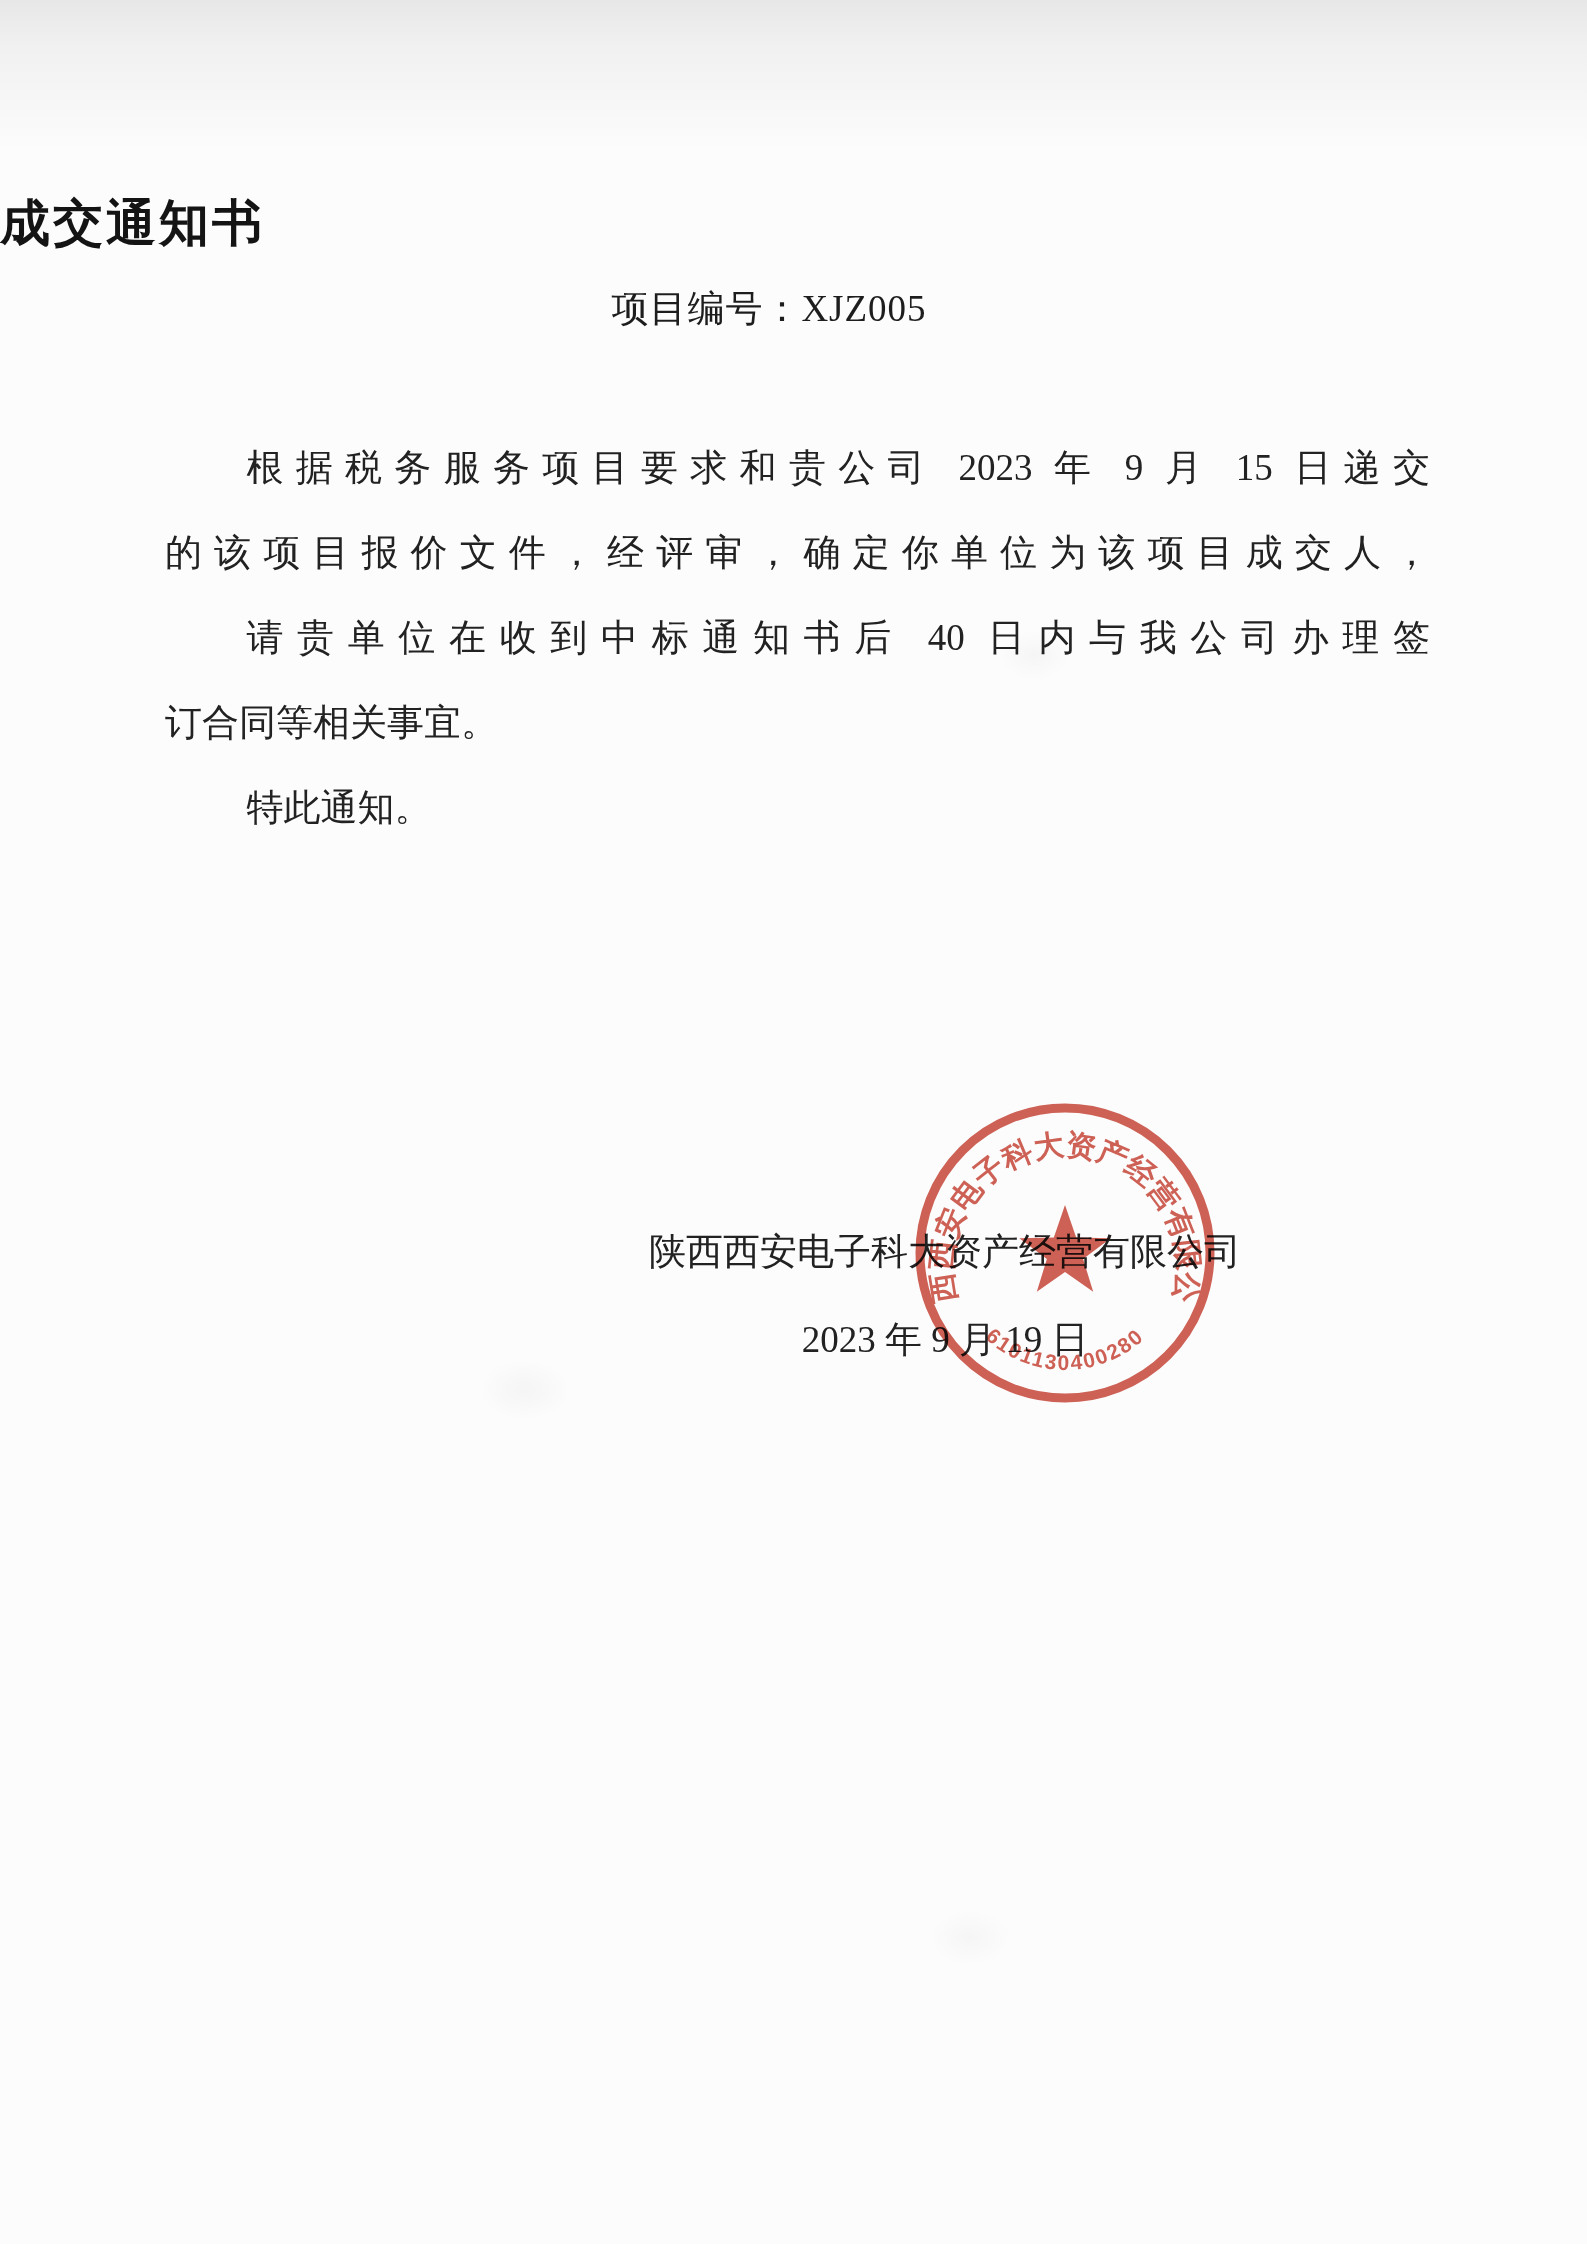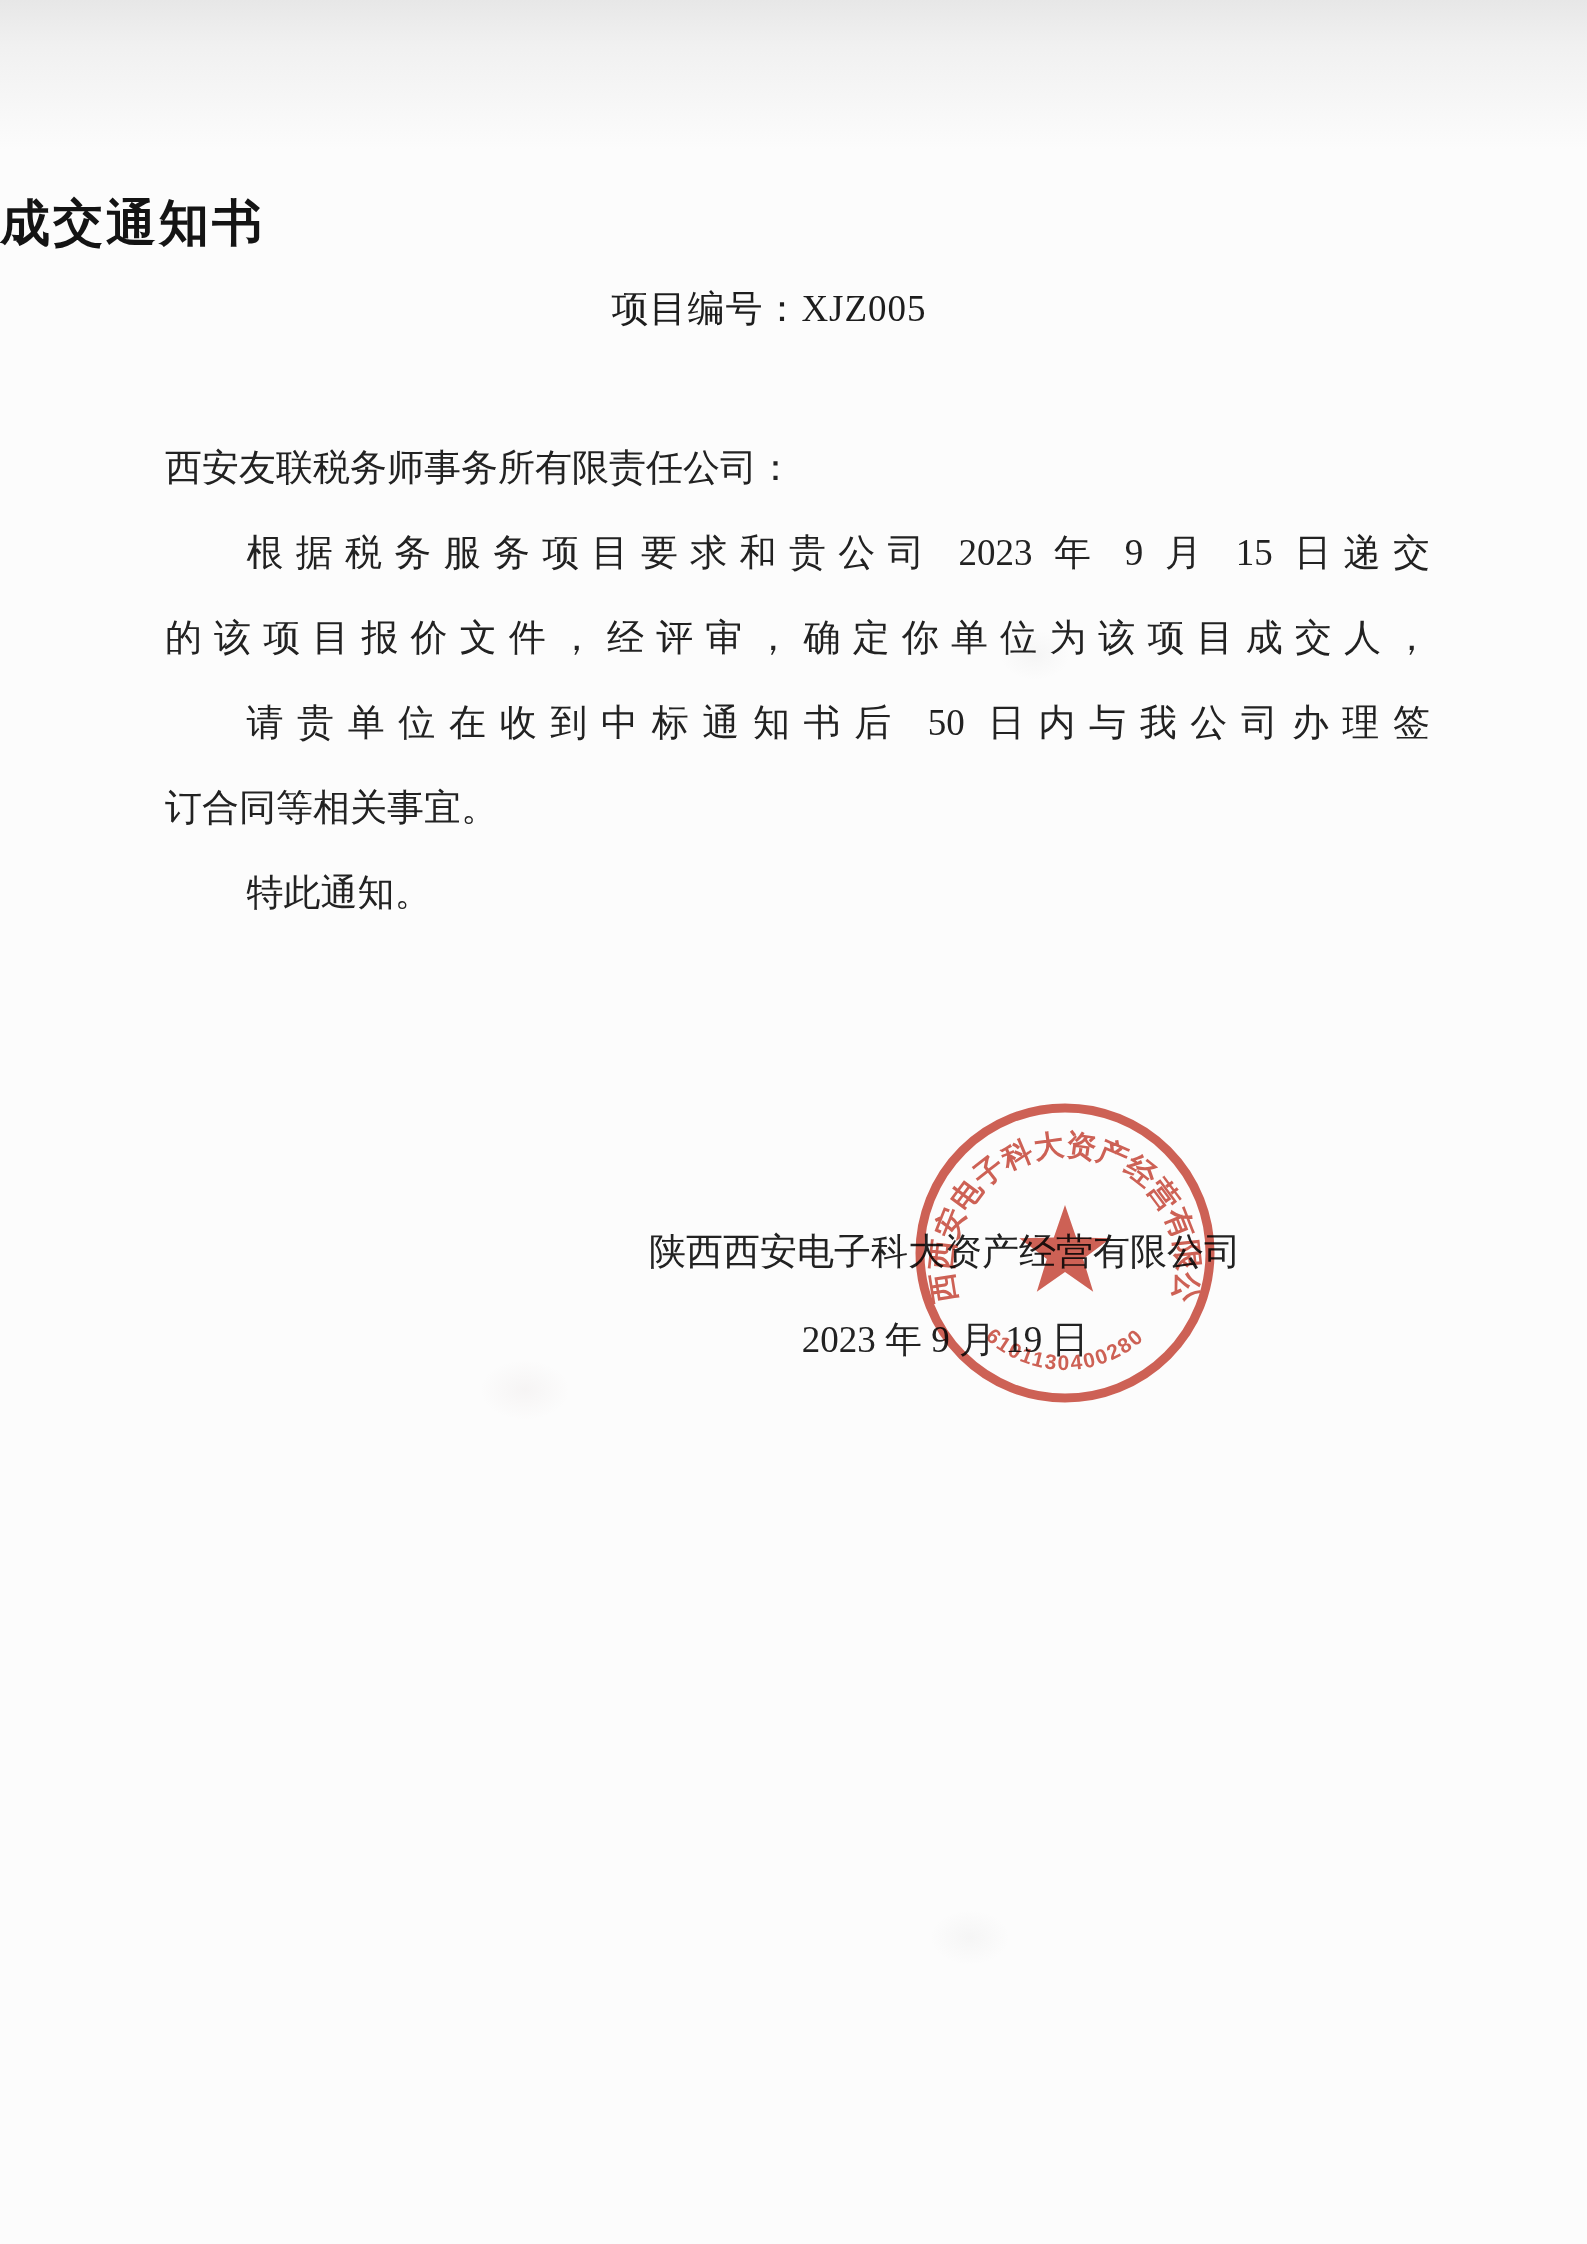--- a/index.html
+++ b/index.html
@@ -72,24 +72,23 @@
   <div class="scan-top"></div>
   <div class="smudge s1"></div>
   <div class="smudge s2"></div>
   <div class="smudge s3"></div>
 
   <div class="doc-title">成交通知书</div>
 
   <div class="doc-subtitle">项目编号：XJZ005</div>
 
   <div class="body-block">
-    <div class="line">西安友联税务师事务所有限责任公司：</div>
     <div class="line indent fill">根据税务服务项目要求和贵公司 2023 年 9 月 15 日递交</div>
     <div class="line fill">的该项目报价文件，经评审，确定你单位为该项目成交人，</div>
-    <div class="line indent fill">请贵单位在收到中标通知书后 50 日内与我公司办理签</div>
+    <div class="line indent fill">请贵单位在收到中标通知书后 40 日内与我公司办理签</div>
     <div class="line">订合同等相关事宜。</div>
     <div class="line indent">特此通知。</div>
   </div>
 
   <div class="signature-block">
     <div class="sig-line">陕西西安电子科大资产经营有限公司</div>
     <div class="sig-line">2023 年 9 月 19 日</div>
   </div>
 
   <div class="stamp">

